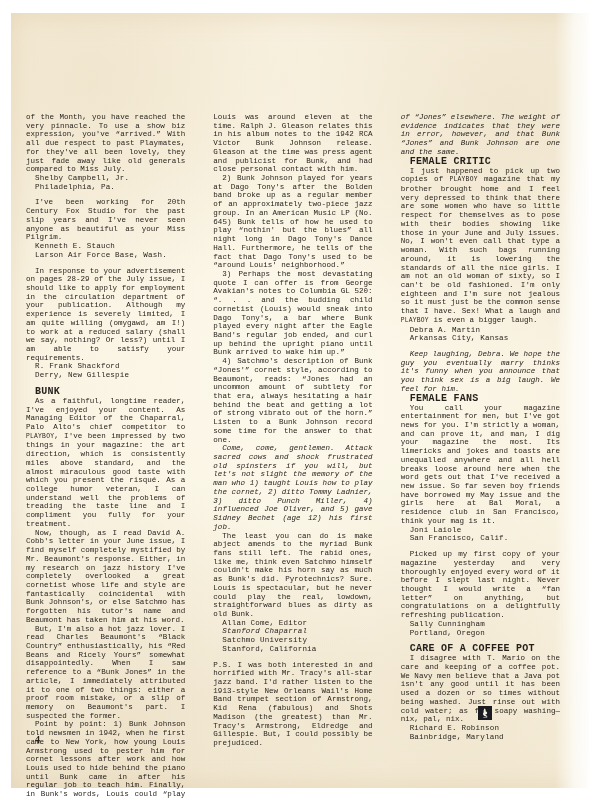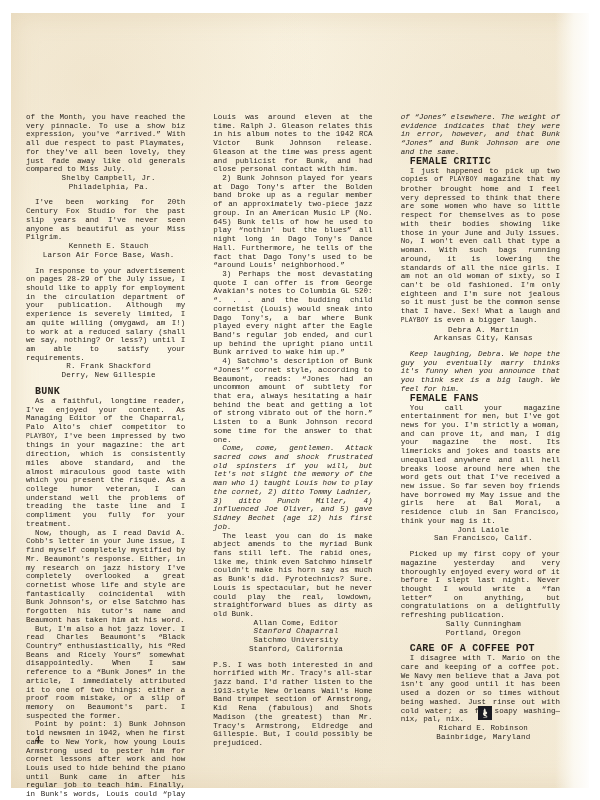--- a/index.html
+++ b/index.html
@@ -78,21 +78,21 @@
   }
   .col p {
     margin: 0;
     text-indent: 9px;
   }
   .col p.noind { text-indent: 0; }
 
   .sig {
     margin: 0;
     text-indent: 0;
-    text-align: center;
+    text-align: left;
     padding-right: 3px;
     letter-spacing: .18px;
   }
 
   .sect {
     margin: 8px 0 0 0;
     text-indent: 0;
     font-weight: bold;
     font-size: 10px;
     line-height: 10px;

